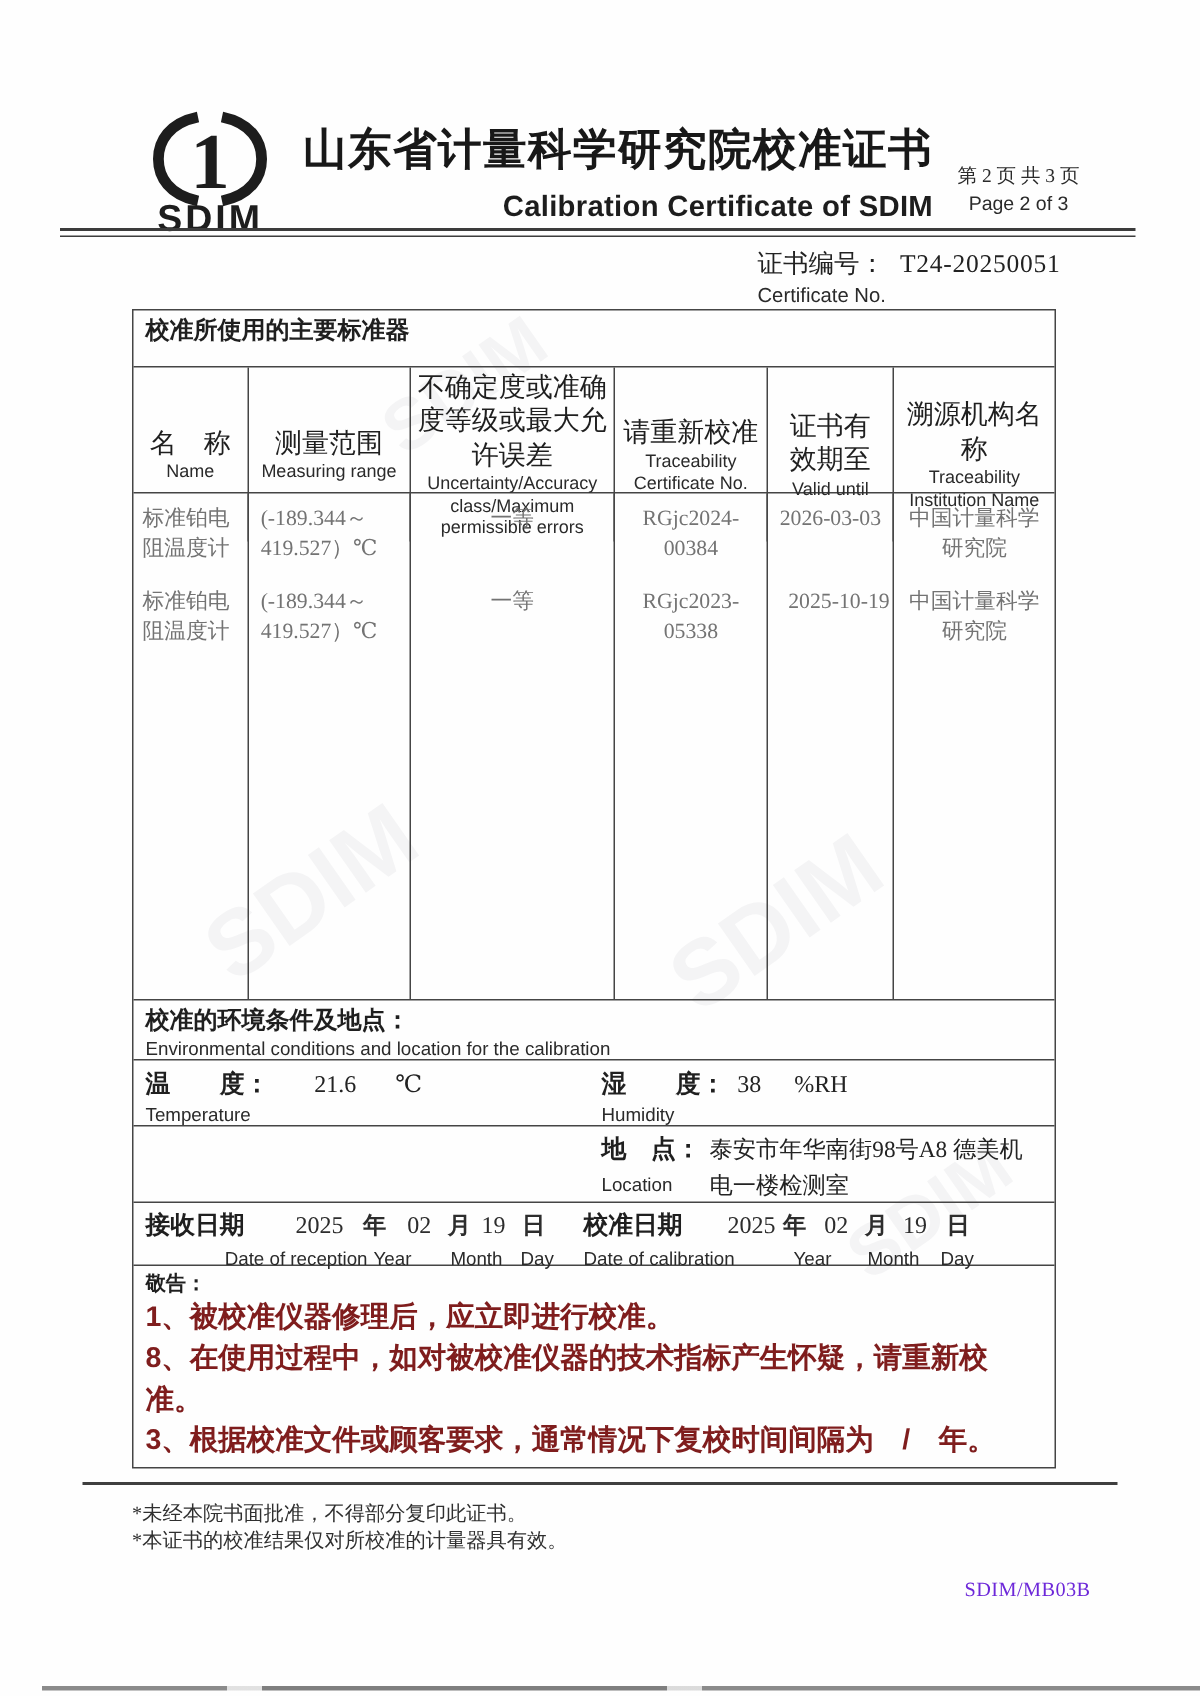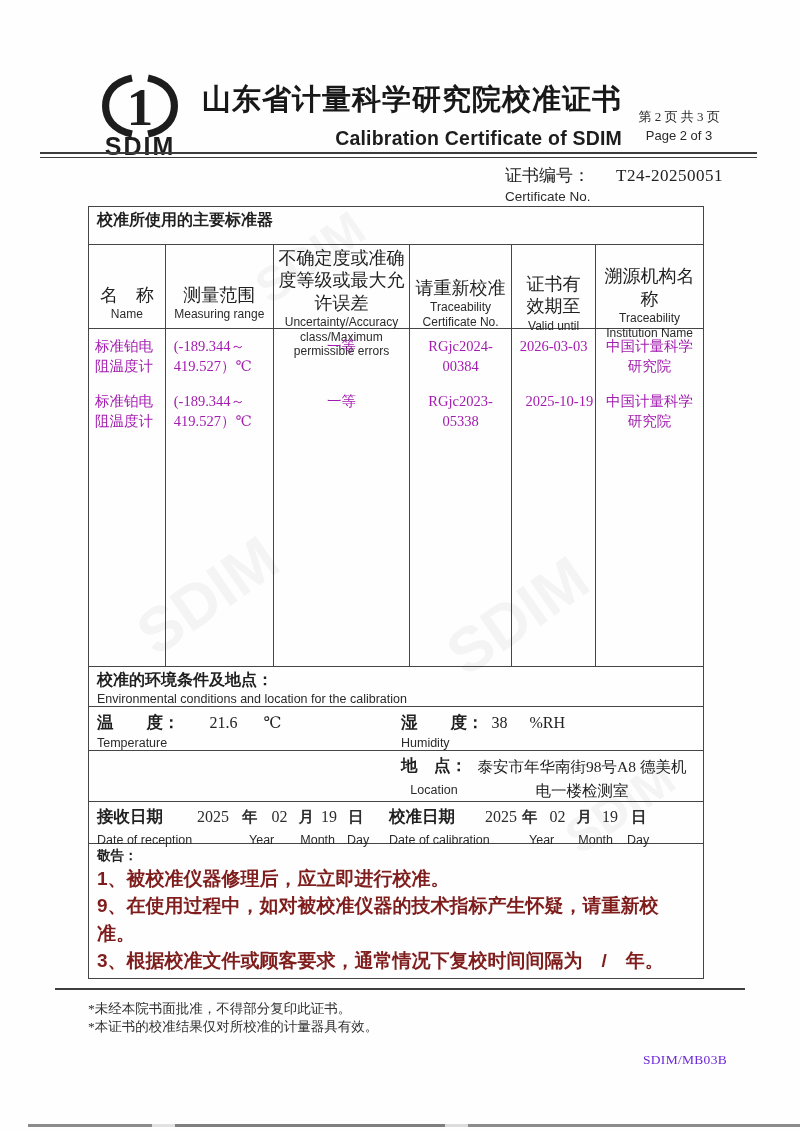--- a/index.html
+++ b/index.html
@@ -15,54 +15,54 @@
   .title-block{position:absolute;left:178px;top:80px;width:434px;text-align:right;margin-left:10px;}
   .title-cn{font-size:29px;font-weight:bold;letter-spacing:1px;color:#181818;white-space:nowrap;}
   .title-en{font-family:"Liberation Sans","DejaVu Sans",sans-serif;font-weight:bold;
     font-size:19.5px;color:#1d1d1d;margin-top:7px;letter-spacing:0.2px;}
   .page-info{position:absolute;left:634px;top:108px;width:90px;text-align:center;font-size:13px;color:#2a2a2a;}
   .page-info .en{font-family:"Liberation Sans","DejaVu Sans",sans-serif;font-size:13px;margin-top:2px;}
   .head-rule{position:absolute;left:40px;top:152px;width:717px;height:3px;
     border-top:2.2px solid #3c3c3c;border-bottom:1.2px solid #3c3c3c;}
   .cert-block{position:absolute;left:505px;top:164px;width:260px;font-size:17px;color:#222;}
   .cert-line{white-space:nowrap;}
-  .cert-value{margin-left:26px;letter-spacing:0.5px;}
+  .cert-value{margin-left:10px;letter-spacing:0.5px;}
   .cert-en{font-family:"Liberation Sans","DejaVu Sans",sans-serif;font-size:13.5px;margin-top:2px;color:#2a2a2a;}
   
   .main-box{position:absolute;left:88px;top:206px;width:616px;height:773px;
     border:1.6px solid #454545;box-sizing:border-box;display:flex;flex-direction:column;background:transparent;}
   .sec{border-bottom:1.2px solid #454545;box-sizing:border-box;}
   .sec-title{padding:3px 8px 2px 8px;height:42px;}
   .sec-title .cn{font-family:"Liberation Sans","DejaVu Sans",sans-serif;font-weight:bold;font-size:16px;color:#1f1f1f;}
   .sec-title .en{font-family:"Liberation Sans","DejaVu Sans",sans-serif;font-size:12.5px;color:#2a2a2a;margin-top:1px;}
   .grid6{display:grid;grid-template-columns:12.5% 17.6% 22.2% 16.6% 13.7% 17.4%;}
   .hdr{height:84px;}
   .hdr .hcell{border-right:1.2px solid #454545;display:flex;flex-direction:column;
     align-items:center;justify-content:center;text-align:center;padding:2px 4px;box-sizing:border-box;}
   .hdr .hcell:last-child{border-right:none;}
   .hcell .cn{font-family:"Liberation Sans","DejaVu Sans",sans-serif;font-size:18px;color:#1f1f1f;line-height:1.25;}
   .hcell .en{font-family:"Liberation Sans","DejaVu Sans",sans-serif;font-size:12px;color:#2a2a2a;line-height:1.2;margin-top:1px;}
   .tbody{height:380px;}
   .bcol{border-right:1.2px solid #454545;box-sizing:border-box;padding-top:8px;}
   .bcol:last-child{border-right:none;}
-  .bcell{font-size:14.5px;line-height:1.35;color:#a21caf;box-sizing:border-box;}
+  .bcell{font-size:14.5px;line-height:1.35;color:#737373;box-sizing:border-box;}
   .bcell.r1{min-height:48px;margin-bottom:7px;}
   .al{text-align:left;padding:0 3px 0 6px;}
   .ac{text-align:center;padding:0 8px;}
   
   .row{position:relative;}
   .row-temp{height:50px;}
   .row-others{height:57px;}
   .row-dates{height:47px;}
   .fld{position:absolute;top:5px;}
   .fld .l1{white-space:nowrap;}
   .lab-cn{font-weight:bold;font-size:16.5px;color:#1f1f1f;}
   .val{font-size:16px;color:#232323;}
   .en-sub{font-family:"Liberation Sans","DejaVu Sans",sans-serif;font-size:12.5px;color:#2a2a2a;margin-top:2px;}
-  .loc-wrap{display:flex;text-align:center;}
+  .loc-wrap{display:flex;}
   .loc-val{width:218px;font-size:15.5px;line-height:1.55;margin-left:6px;color:#232323;}
   
   .dt-l1 span{display:inline-block;}
   .dt-num{font-size:16px;}
   .dt-unit{font-size:15.5px;font-weight:bold;}
   .dt-en span{display:inline-block;font-family:"Liberation Sans","DejaVu Sans",sans-serif;font-size:12.5px;color:#2a2a2a;}
   
   .notice{flex:1;padding:3px 8px;border-bottom:none;}
   .notice .t{font-family:"Liberation Sans","DejaVu Sans",sans-serif;font-weight:bold;font-size:13.5px;color:#1f1f1f;}
   .notice .it{font-family:"Liberation Sans","DejaVu Sans",sans-serif;font-weight:700;font-size:19px;
@@ -213,21 +213,21 @@
       <div class="fld" style="left:8px;top:4px;">
         <div class="dt-l1">
           <span class="lab-cn">接收日期</span>
           <span class="dt-num" style="margin-left:30px;">2025</span>
           <span class="dt-unit" style="margin-left:9px;">年</span>
           <span class="dt-num" style="margin-left:10px;">02</span>
           <span class="dt-unit" style="margin-left:7px;">月</span>
           <span class="dt-num" style="margin-left:3px;">19</span>
           <span class="dt-unit" style="margin-left:7px;">日</span>
         </div>
-        <div class="dt-en" style="margin-top:2px;">
+        <div class="dt-en" style="margin-top:2px;text-align:right;">
           <span style="width:148px;">Date of reception</span>
           <span>Year</span>
           <span style="margin-left:22px;">Month</span>
           <span style="margin-left:8px;">Day</span>
         </div>
       </div>
       <div class="fld" style="left:300px;top:4px;">
         <div class="dt-l1">
           <span class="lab-cn">校准日期</span>
           <span class="dt-num" style="margin-left:26px;">2025</span>
@@ -242,21 +242,21 @@
           <span>Year</span>
           <span style="margin-left:20px;">Month</span>
           <span style="margin-left:10px;">Day</span>
         </div>
       </div>
     </div>
 
     <div class="sec notice">
       <div class="t">敬告：</div>
       <div class="it">1、被校准仪器修理后，应立即进行校准。</div>
-      <div class="it">9、在使用过程中，如对被校准仪器的技术指标产生怀疑，请重新校准。</div>
+      <div class="it">8、在使用过程中，如对被校准仪器的技术指标产生怀疑，请重新校准。</div>
       <div class="it">3、根据校准文件或顾客要求，通常情况下复校时间间隔为　/　年。</div>
     </div>
 
   </div>
 
   <div class="foot-rule"></div>
   <div class="footnotes">
     <div>*未经本院书面批准，不得部分复印此证书。</div>
     <div>*本证书的校准结果仅对所校准的计量器具有效。</div>
   </div>

